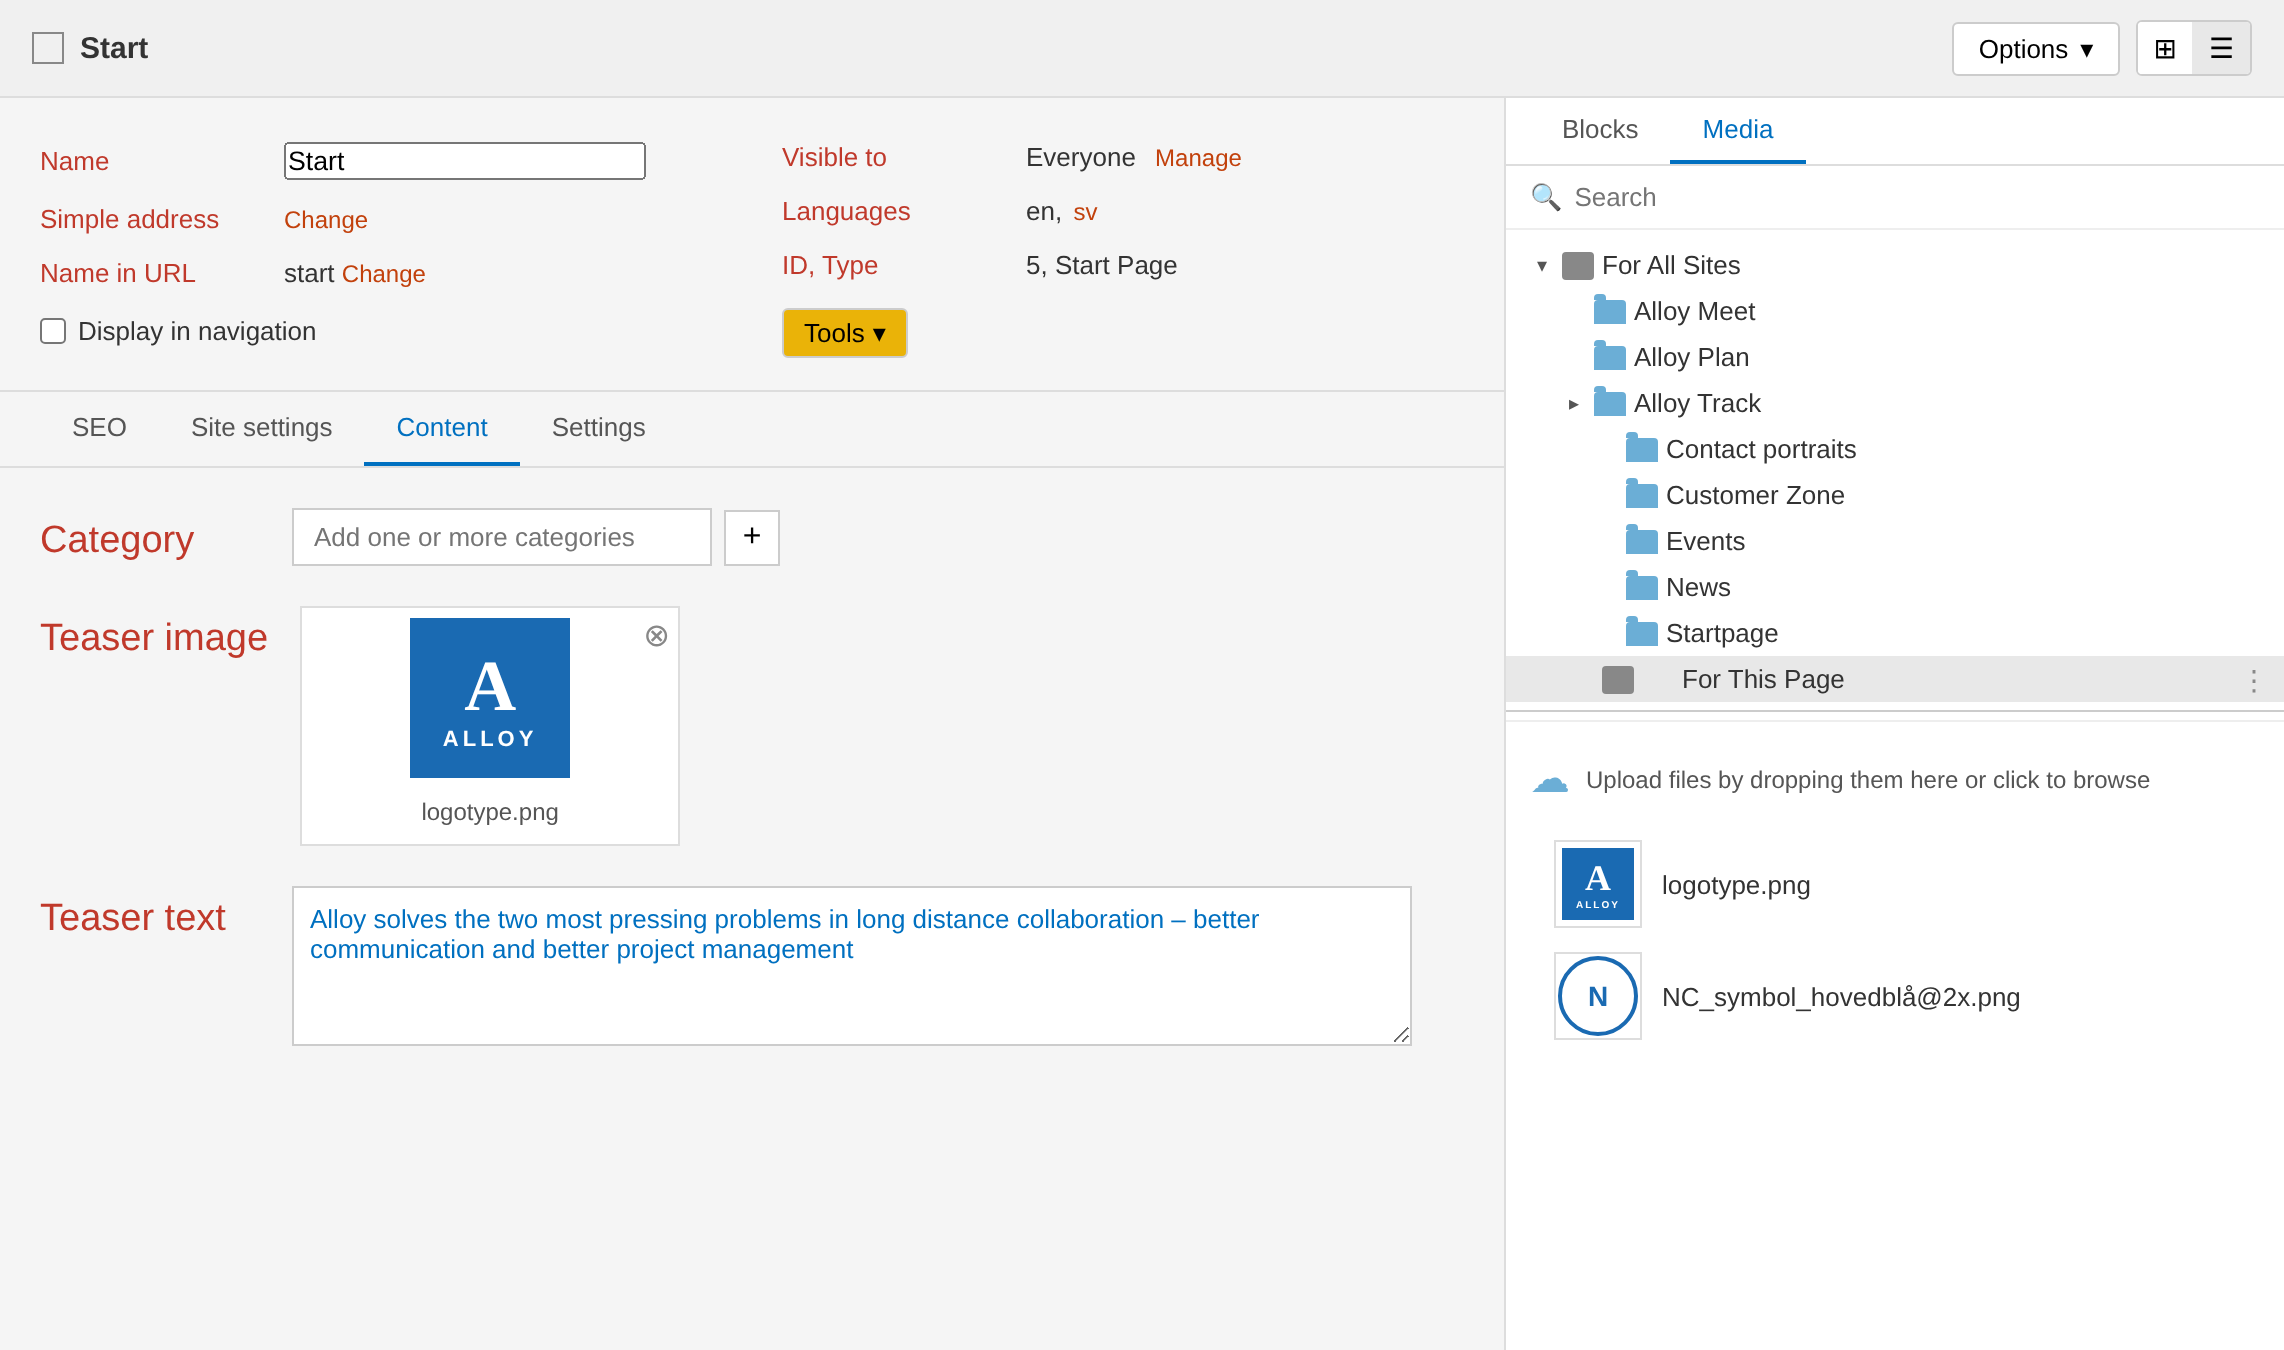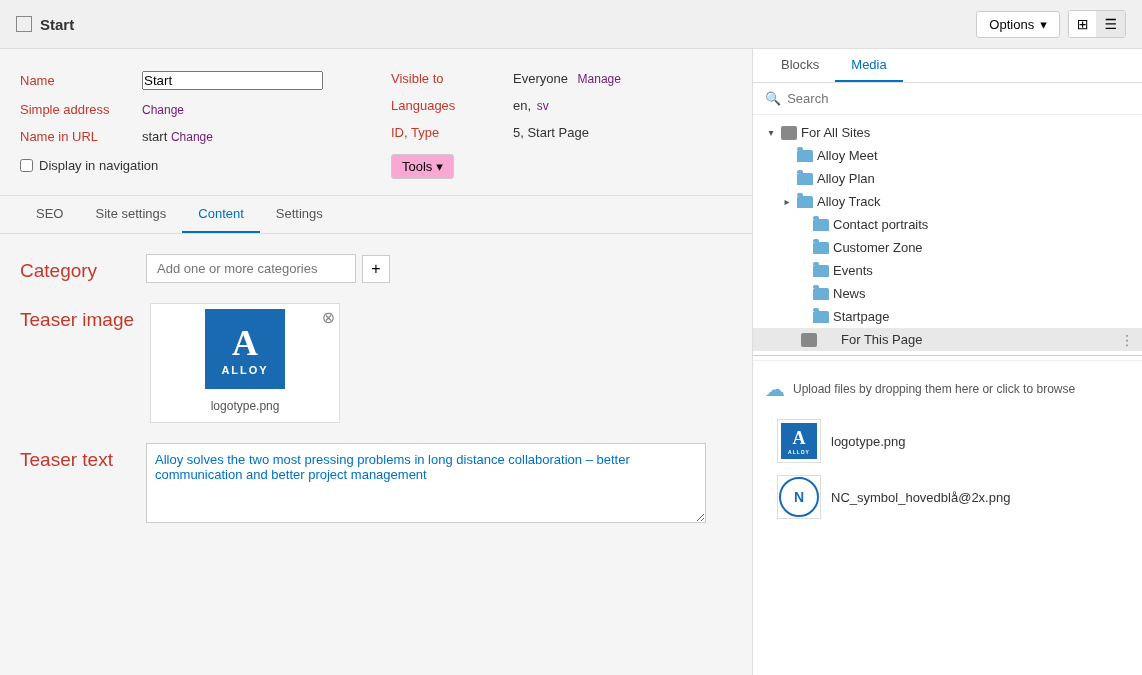--- a/index.html
+++ b/index.html
@@ -20,23 +20,23 @@
 
     
     .left-panel { flex: 1; background: #f5f5f5; overflow-y: auto; }
 
     
     .meta-section { background: #f5f5f5; padding: 16px 20px; border-bottom: 1px solid #ddd; }
     .meta-grid { display: grid; grid-template-columns: 1fr 1fr; gap: 12px 30px; }
     .meta-row { display: flex; align-items: center; gap: 12px; padding: 6px 0; }
     .meta-label { color: #c0392b; font-size: 13px; min-width: 110px; }
     .meta-value { font-size: 13px; color: #333; }
-    .meta-link { color: #701a75; text-decoration: none; font-size: 12px; cursor: pointer; }
+    .meta-link { color: #c2410c; text-decoration: none; font-size: 12px; cursor: pointer; }
     .meta-checkbox-row { display: flex; align-items: center; gap: 6px; margin-top: 8px; font-size: 13px; }
-    .tools-btn { background: #f9a8d4; border: 1px solid #ccc; border-radius: 3px; padding: 4px 10px; cursor: pointer; font-size: 13px; display: flex; align-items: center; gap: 4px; }
+    .tools-btn { background: #eab308; border: 1px solid #ccc; border-radius: 3px; padding: 4px 10px; cursor: pointer; font-size: 13px; display: flex; align-items: center; gap: 4px; }
 
     
     .tabs { display: flex; background: #f5f5f5; border-bottom: 1px solid #ddd; padding: 0 20px; }
     .tab { padding: 10px 16px; font-size: 13px; cursor: pointer; border-bottom: 2px solid transparent; color: #555; }
     .tab.active { color: #0070c0; border-bottom: 2px solid #0070c0; }
 
     
     .content-section { padding: 20px; background: #f5f5f5; }
     .form-row { display: flex; align-items: flex-start; gap: 16px; margin-bottom: 20px; }
     .form-label { color: #c0392b; font-size: 19px; min-width: 110px; padding-top: 6px; }

